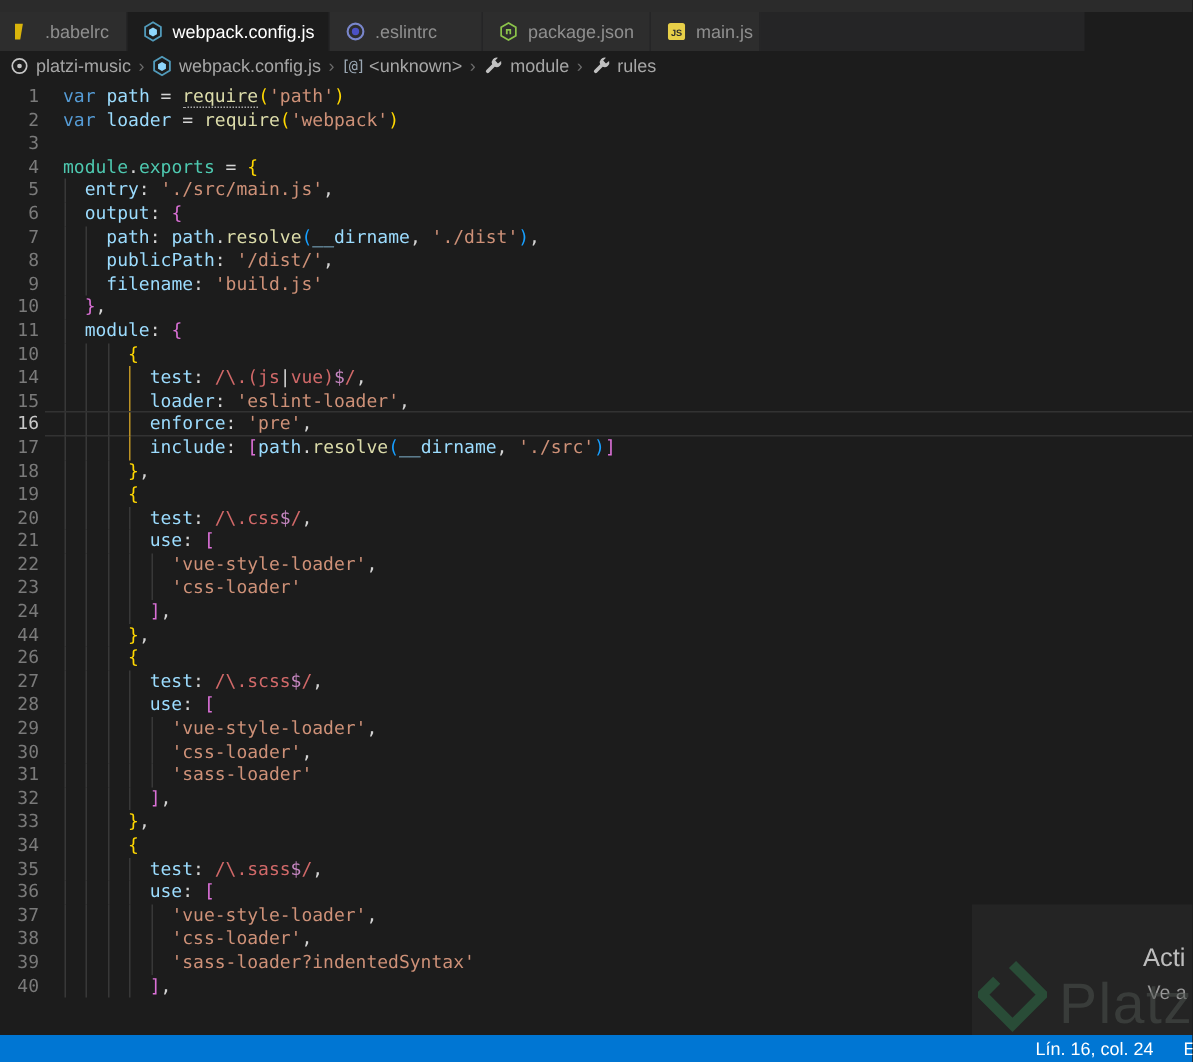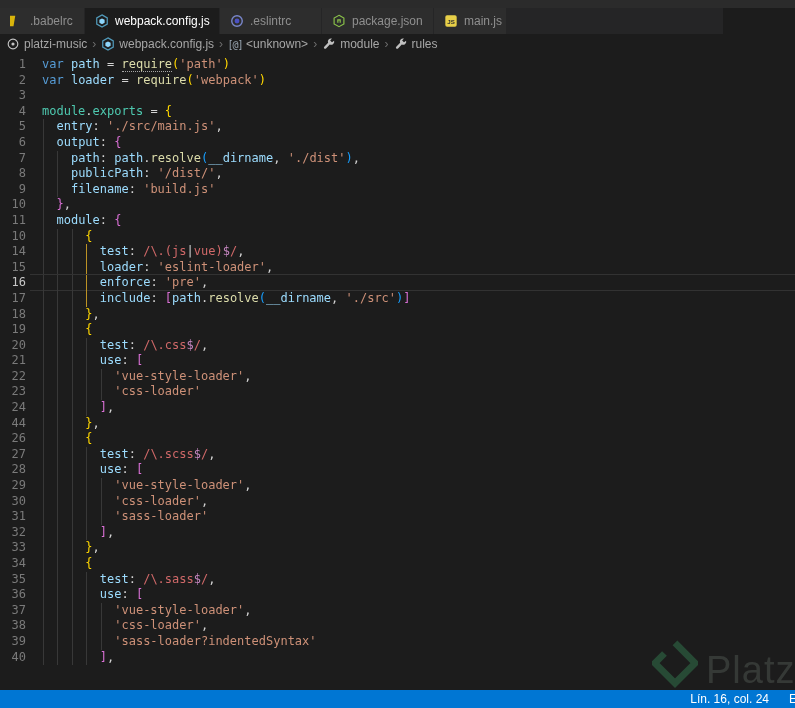--- a/index.html
+++ b/index.html
@@ -197,20 +197,24 @@
       <div class="row"><span class="guide" style="left: 43px;"></span><span class="guide" style="left: 57.45px;"></span><span class="guide" style="left: 71.9px;"></span><span class="num">33</span><span class="code"><span class="tok-op">      </span><span class="tok-b1">}</span><span class="tok-op">,</span></span></div>
       <div class="row"><span class="guide" style="left: 43px;"></span><span class="guide" style="left: 57.45px;"></span><span class="guide" style="left: 71.9px;"></span><span class="num">34</span><span class="code"><span class="tok-op">      </span><span class="tok-b1">{</span></span></div>
       <div class="row"><span class="guide" style="left: 43px;"></span><span class="guide" style="left: 57.45px;"></span><span class="guide" style="left: 71.9px;"></span><span class="guide" style="left: 86.35px;"></span><span class="num">35</span><span class="code"><span class="tok-op">        </span><span class="tok-id">test</span><span class="tok-op">: </span><span class="tok-re">/\.sass</span><span class="tok-an">$</span><span class="tok-re">/</span><span class="tok-op">,</span></span></div>
       <div class="row"><span class="guide" style="left: 43px;"></span><span class="guide" style="left: 57.45px;"></span><span class="guide" style="left: 71.9px;"></span><span class="guide" style="left: 86.35px;"></span><span class="num">36</span><span class="code"><span class="tok-op">        </span><span class="tok-id">use</span><span class="tok-op">: </span><span class="tok-b2">[</span></span></div>
       <div class="row"><span class="guide" style="left: 43px;"></span><span class="guide" style="left: 57.45px;"></span><span class="guide" style="left: 71.9px;"></span><span class="guide" style="left: 86.35px;"></span><span class="guide" style="left: 100.8px;"></span><span class="num">37</span><span class="code"><span class="tok-op">          </span><span class="tok-str">'vue-style-loader'</span><span class="tok-op">,</span></span></div>
       <div class="row"><span class="guide" style="left: 43px;"></span><span class="guide" style="left: 57.45px;"></span><span class="guide" style="left: 71.9px;"></span><span class="guide" style="left: 86.35px;"></span><span class="guide" style="left: 100.8px;"></span><span class="num">38</span><span class="code"><span class="tok-op">          </span><span class="tok-str">'css-loader'</span><span class="tok-op">,</span></span></div>
       <div class="row"><span class="guide" style="left: 43px;"></span><span class="guide" style="left: 57.45px;"></span><span class="guide" style="left: 71.9px;"></span><span class="guide" style="left: 86.35px;"></span><span class="guide" style="left: 100.8px;"></span><span class="num">39</span><span class="code"><span class="tok-op">          </span><span class="tok-str">'sass-loader?indentedSyntax'</span></span></div>
       <div class="row"><span class="guide" style="left: 43px;"></span><span class="guide" style="left: 57.45px;"></span><span class="guide" style="left: 71.9px;"></span><span class="guide" style="left: 86.35px;"></span><span class="num">40</span><span class="code"><span class="tok-op">        </span><span class="tok-b2">]</span><span class="tok-op">,</span></span></div>
     </div>
 
+  <div id="activation">
+    <div class="a1">Acti</div>
+    <div class="a2">Ve a</div>
+  </div>
 
   <div id="platzi">
     <svg width="46" height="50" viewBox="0 0 48 52">
       <path d="M24 3 L45 24 L24 45 L3 24 L13 14" fill="none" stroke="#2b5a3e" stroke-width="7"></path>
     </svg>
     <div class="wm-text">Platzi</div>
   </div>
 
   <div id="statusbar">
     <div class="cursor-pos">Lín. 16, col. 24</div>

